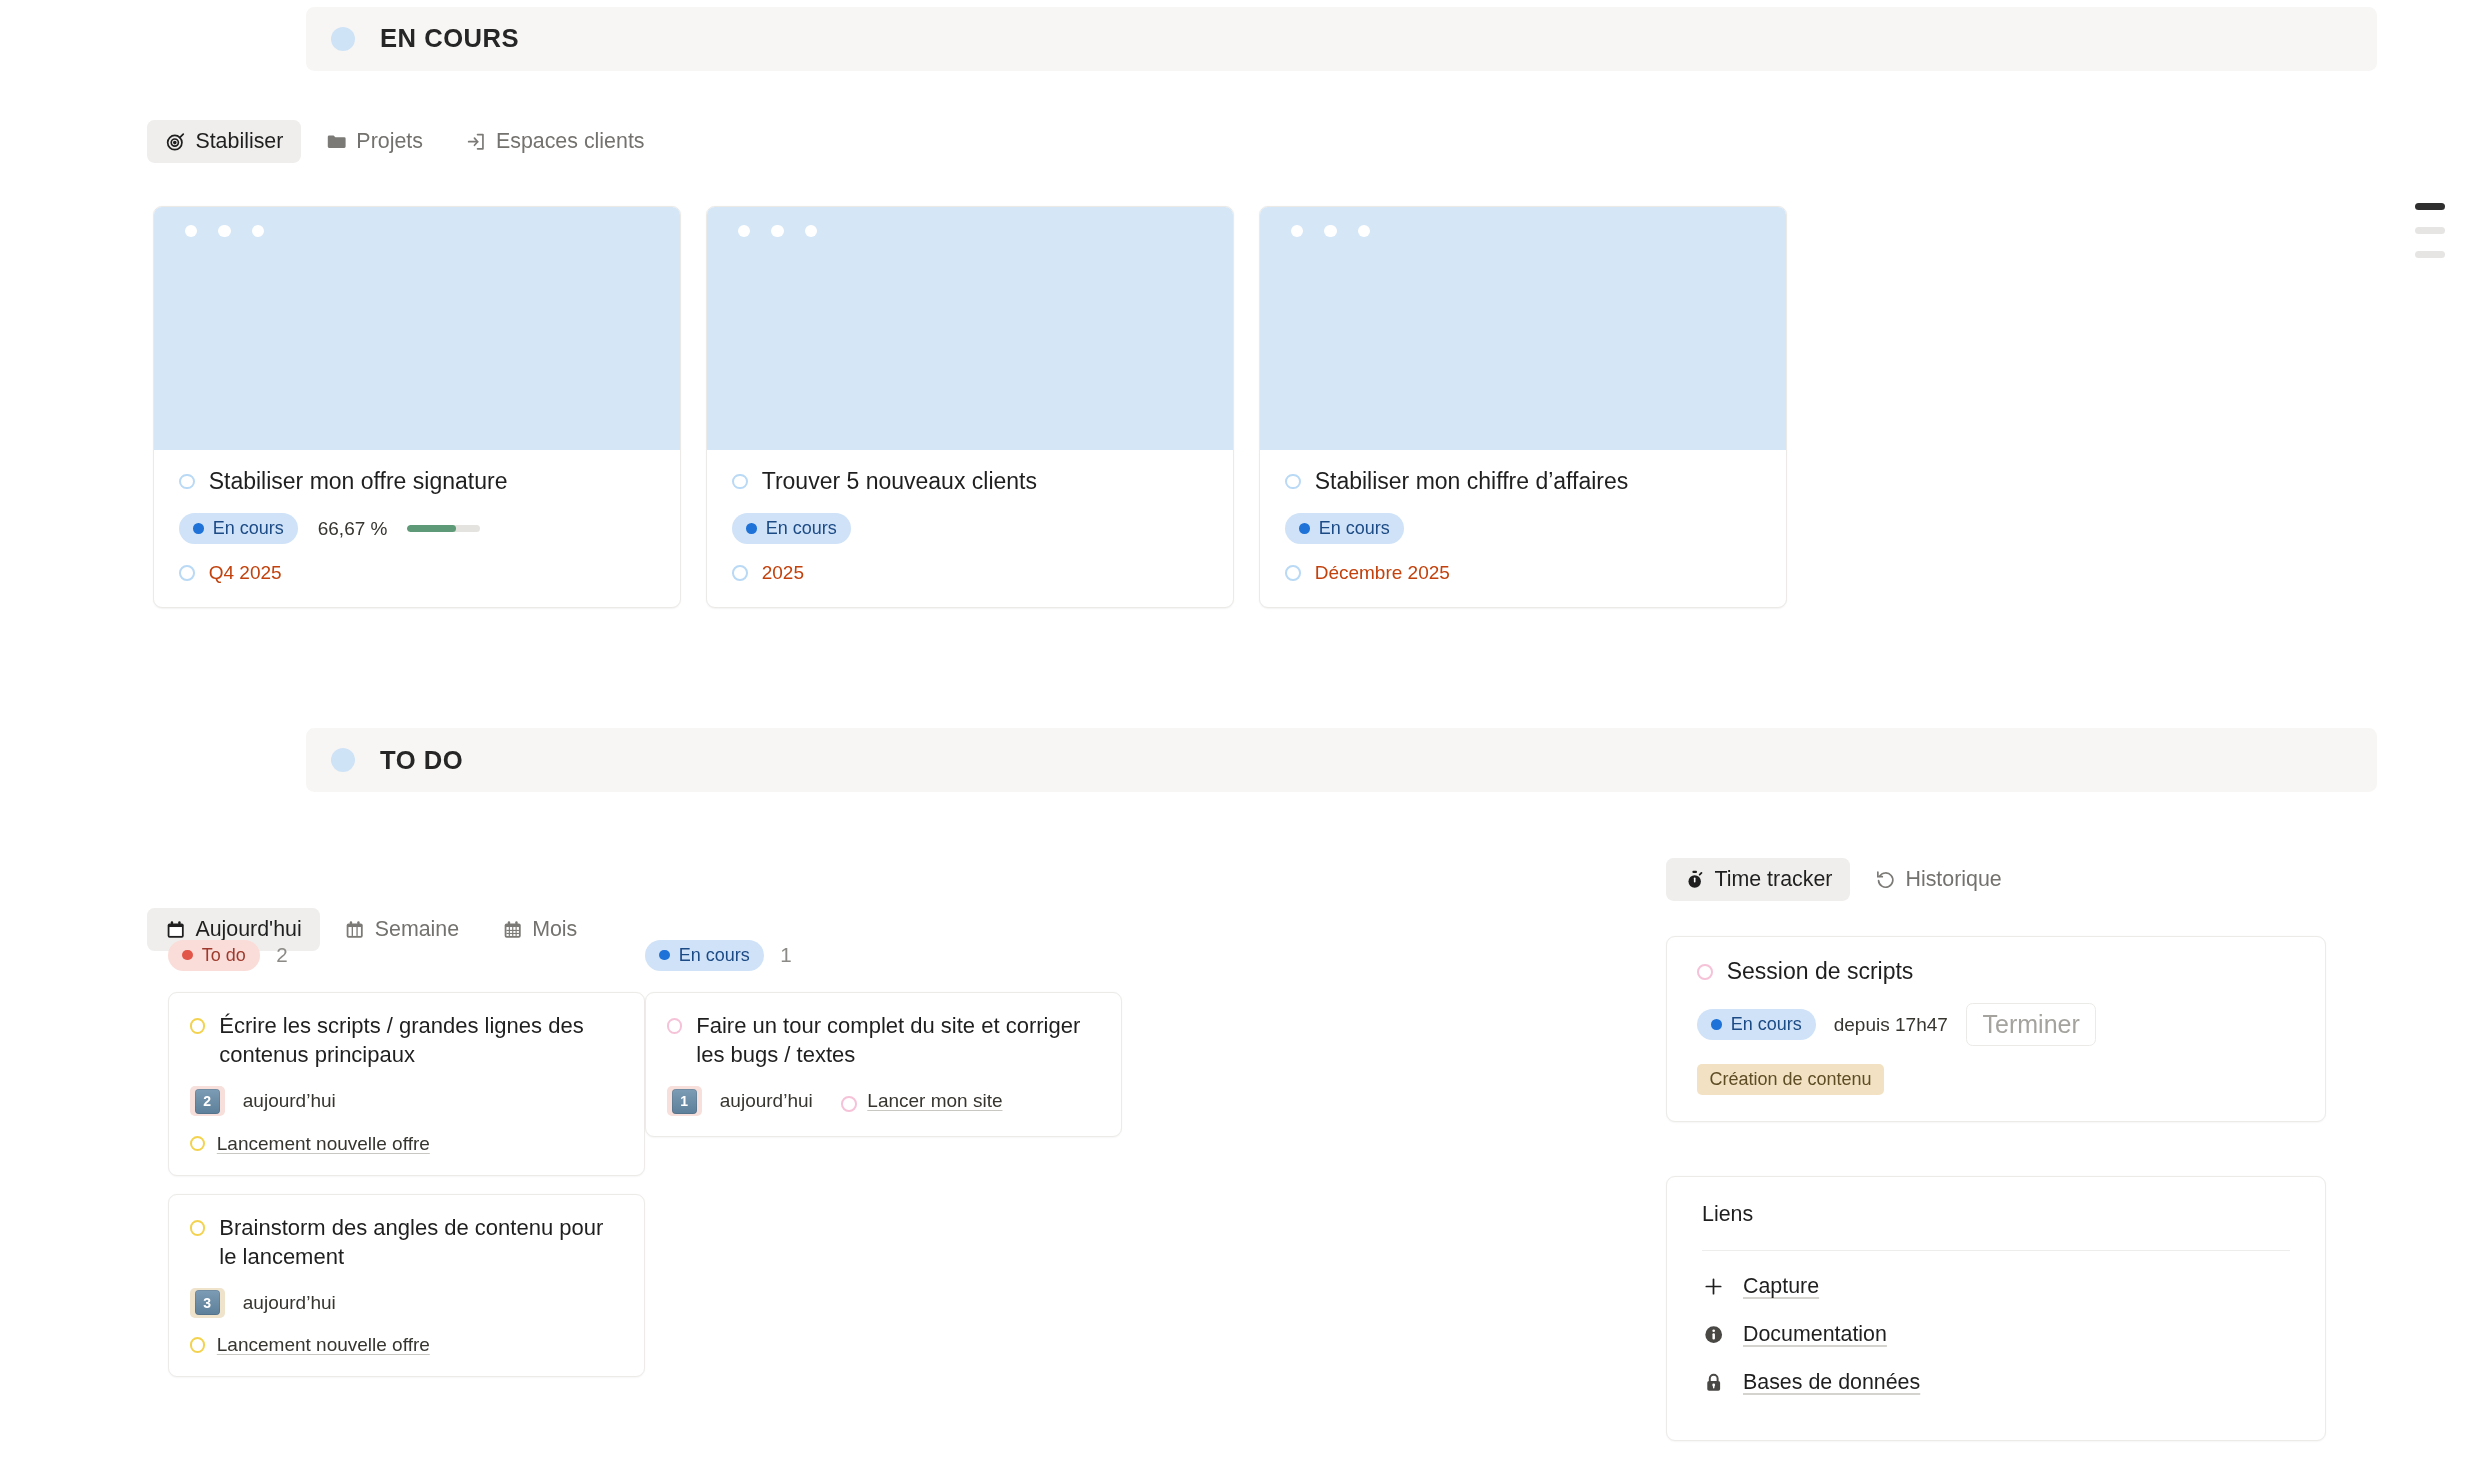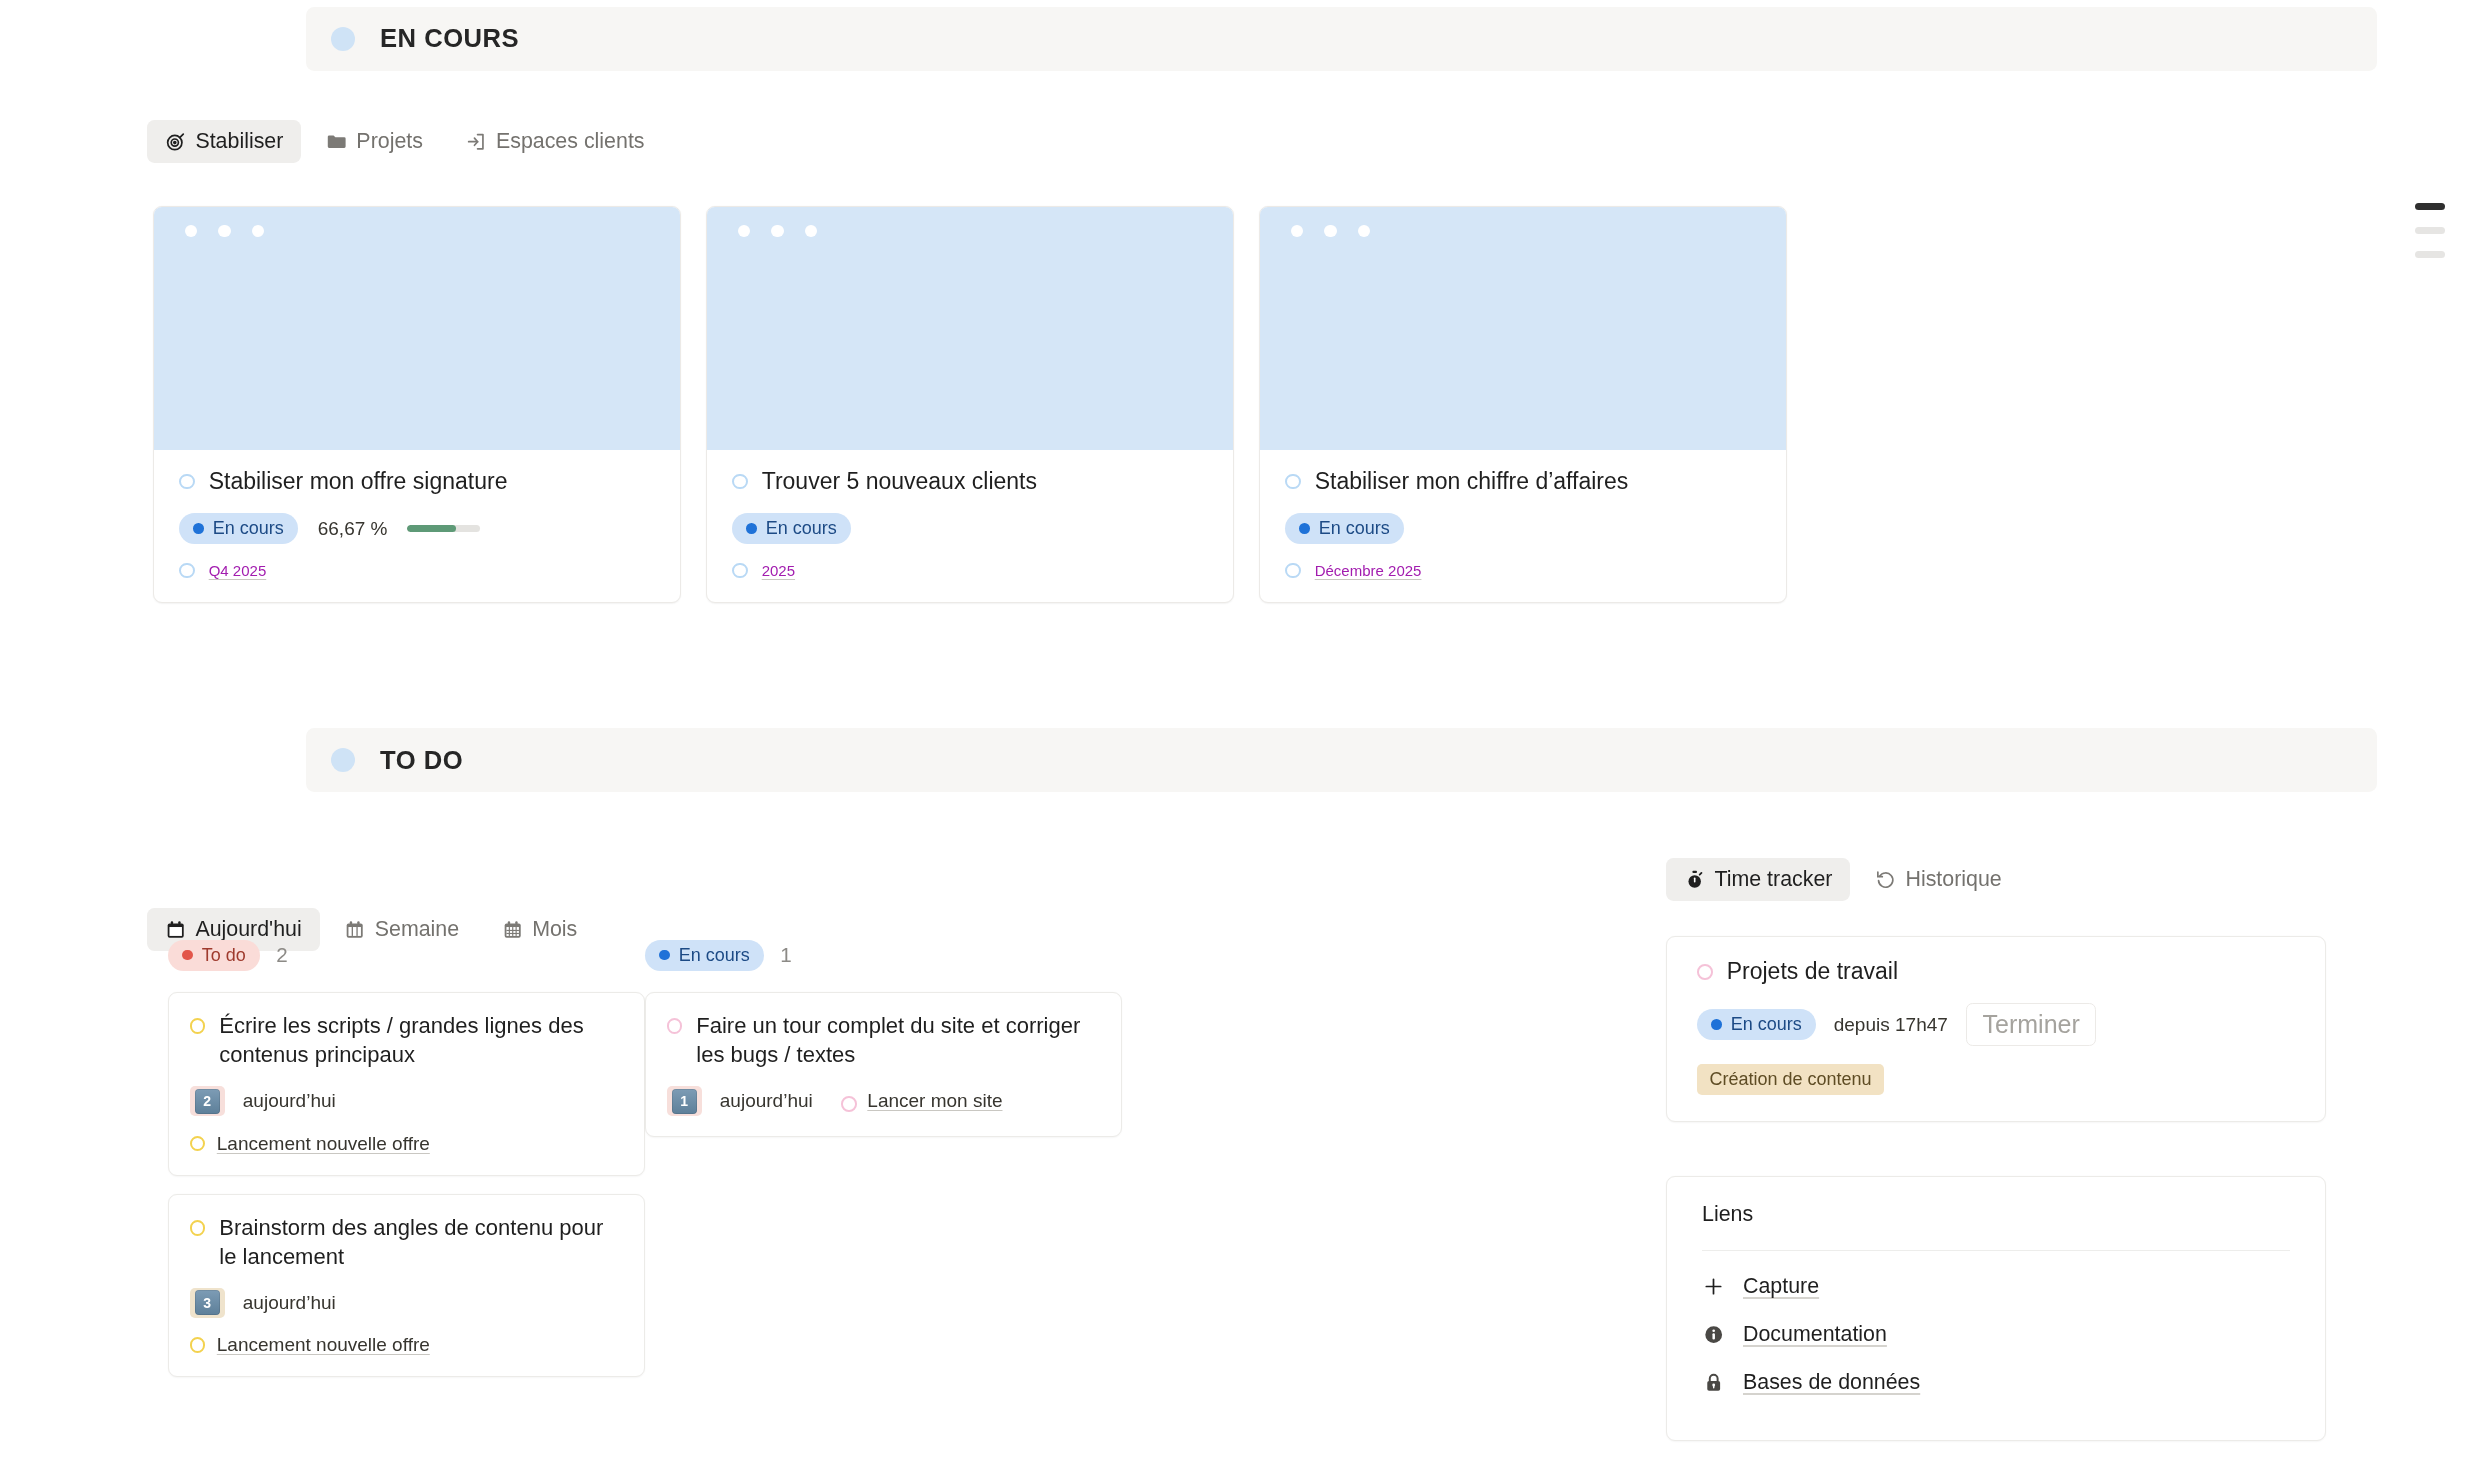--- a/index.html
+++ b/index.html
@@ -88,22 +88,22 @@
   .pill.green { background: #d8ecdd; color: #27653e; }
   .pill.green i { background: #3c9556; }
   .pct { font-size: 19px; color: #37352f; }
   .progress {
     width: 73px; height: 7.4px; border-radius: 824px;
     background: #e4e3e0; overflow: hidden;
   }
   .progress > span { display: block; height: 100%; background: #5e9a77; border-radius: 824px; }
   .goal-date-row { display: flex; align-items: center; gap: 14px; margin-top: 18px; }
   .goal-date {
-    font-size: 15px; color: #a21caf;
-    text-decoration: underline; text-decoration-color: #c9c7c2;
+    font-size: 19px; color: #c2410c;
+    text-decoration-color: #c9c7c2;
     text-underline-offset: 3.3px; cursor: pointer;
   }
 
   
   .board { display: flex; gap: 0; }
   .col { width: 477px; flex: 0 0 auto; }
   .col-head { display: flex; align-items: center; gap: 16.5px; height: 38px; }
   .col-count { font-size: 20.6px; color: #8c8a86; }
   .task-card {
     background: #fff; border: 0.8px solid #ecebe8; border-radius: 9px;
@@ -444,21 +444,21 @@
               <path d="M3.2 3.6v5h5"></path>
           </svg>
         </span>
         <span>Historique</span>
       </div>
     </div>
 
     <div class="panel session">
       <div class="session-title-row">
         <span class="ring pink"></span>
-        <span class="session-title">Projets de travail</span>
+        <span class="session-title">Session de scripts</span>
       </div>
       <div class="session-meta">
         <span class="pill blue">
           <i></i>
           <span>En cours</span>
         </span>
         <span class="since">depuis 17h47</span>
         <button class="btn-ghost">Terminer</button>
       </div>
       <span class="tag-tan">Création de contenu</span>

